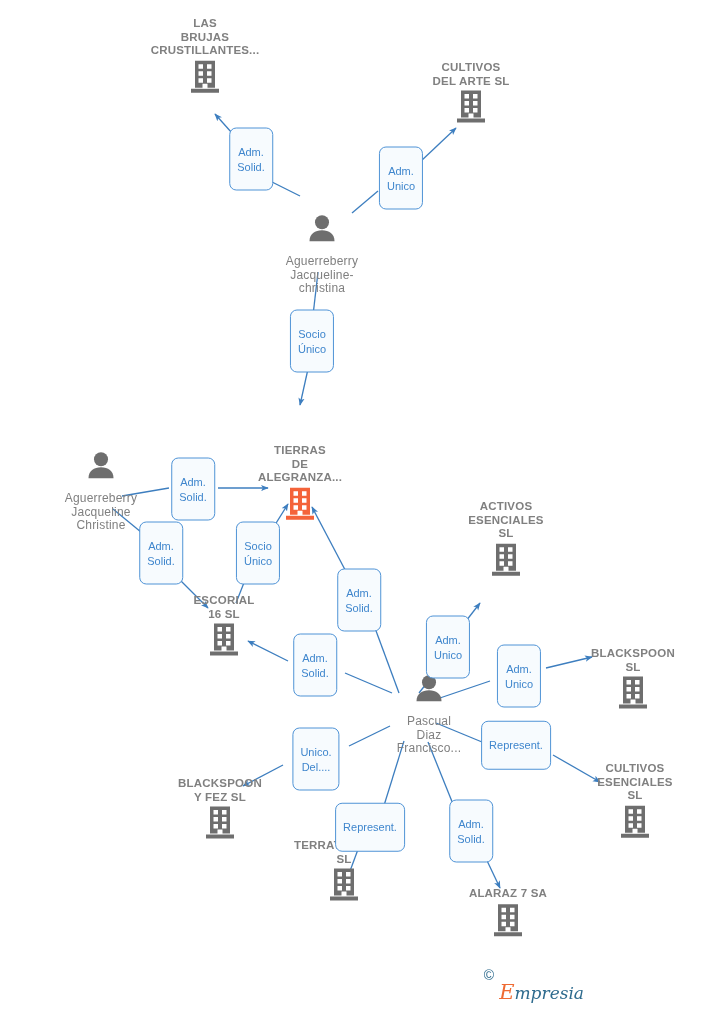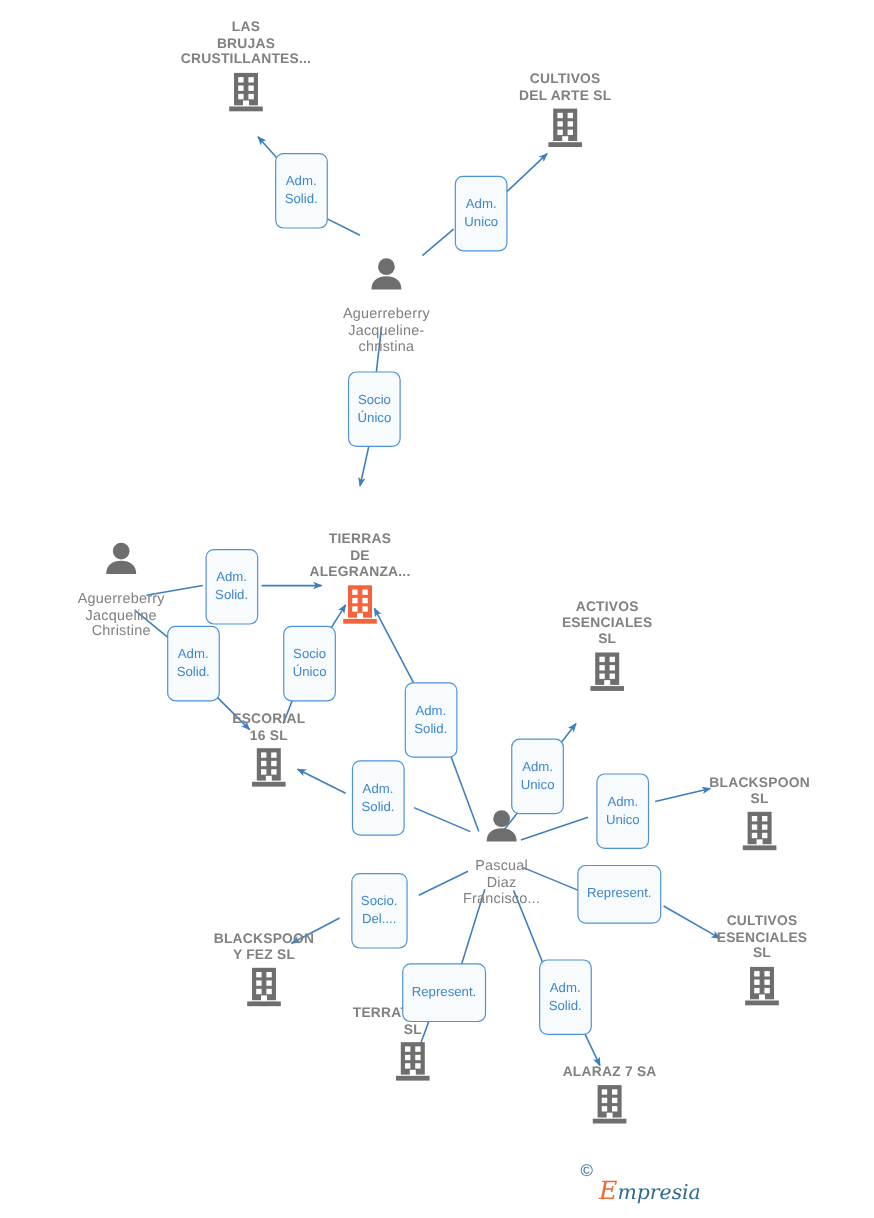--- a/index.html
+++ b/index.html
@@ -252,21 +252,21 @@
               <rect x="17" y="4.5" width="4.5" height="4.5"></rect>
               <rect x="8.5" y="11.5" width="4.5" height="4.5"></rect>
               <rect x="17" y="11.5" width="4.5" height="4.5"></rect>
               <rect x="8.5" y="18.5" width="4.5" height="4.5"></rect>
               <rect x="17" y="18.5" width="4.5" height="4.5"></rect>
               <rect x="12.5" y="24" width="5" height="4.5"></rect>
             </g>
           </svg>
         </div>
       </div>
-      <div class="node person" style="left: 418px; top: 715px;">
+      <div class="node person" style="left: 429px; top: 715px;">
         <div>
           <svg class="glyph" width="30" height="28" viewBox="0 0 30 28" xmlns="http://www.w3.org/2000/svg">
             <g fill="#6e6e6e">
               <circle cx="15" cy="8" r="7"></circle>
               <path d="M2.5,27 C2.5,19.5 8,16 15,16 C22,16 27.5,19.5 27.5,27 Z"></path>
             </g>
           </svg>
         </div>
         <div class="caption">Pascual
 Diaz
@@ -373,21 +373,21 @@
 Único</div>
       <div class="chip" style="left: 359px; top: 600px;">Adm.
 Solid.</div>
       <div class="chip" style="left: 315px; top: 665px;">Adm.
 Solid.</div>
       <div class="chip" style="left: 448px; top: 647px;">Adm.
 Unico</div>
       <div class="chip" style="left: 519px; top: 676px;">Adm.
 Unico</div>
       <div class="chip" style="left: 516px; top: 745px;">Represent.</div>
-      <div class="chip" style="left: 316px; top: 759px;">Socio.
+      <div class="chip" style="left: 316px; top: 759px;">Unico.
 Del....</div>
       <div class="chip" style="left: 370px; top: 827px;">Represent.</div>
       <div class="chip" style="left: 471px; top: 831px;">Adm.
 Solid.</div>
     </div>
 
   <div id="watermark">
     <span class="cmark">©</span>
     <span class="brand"><span class="cap">E</span><span class="rest">mpresia</span></span>
   </div>

